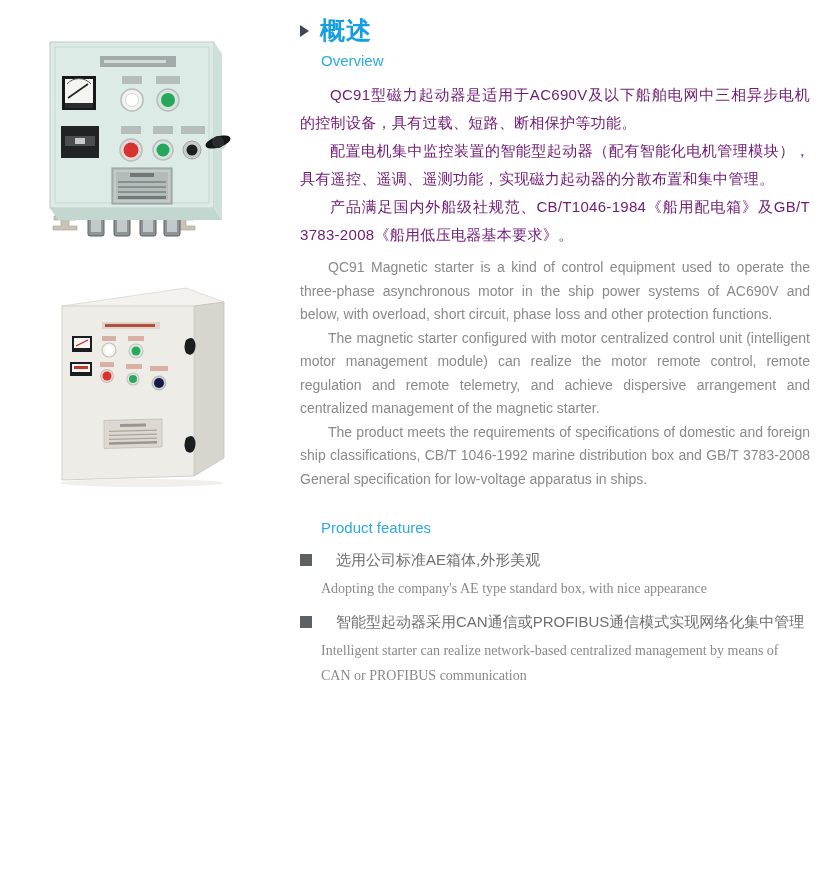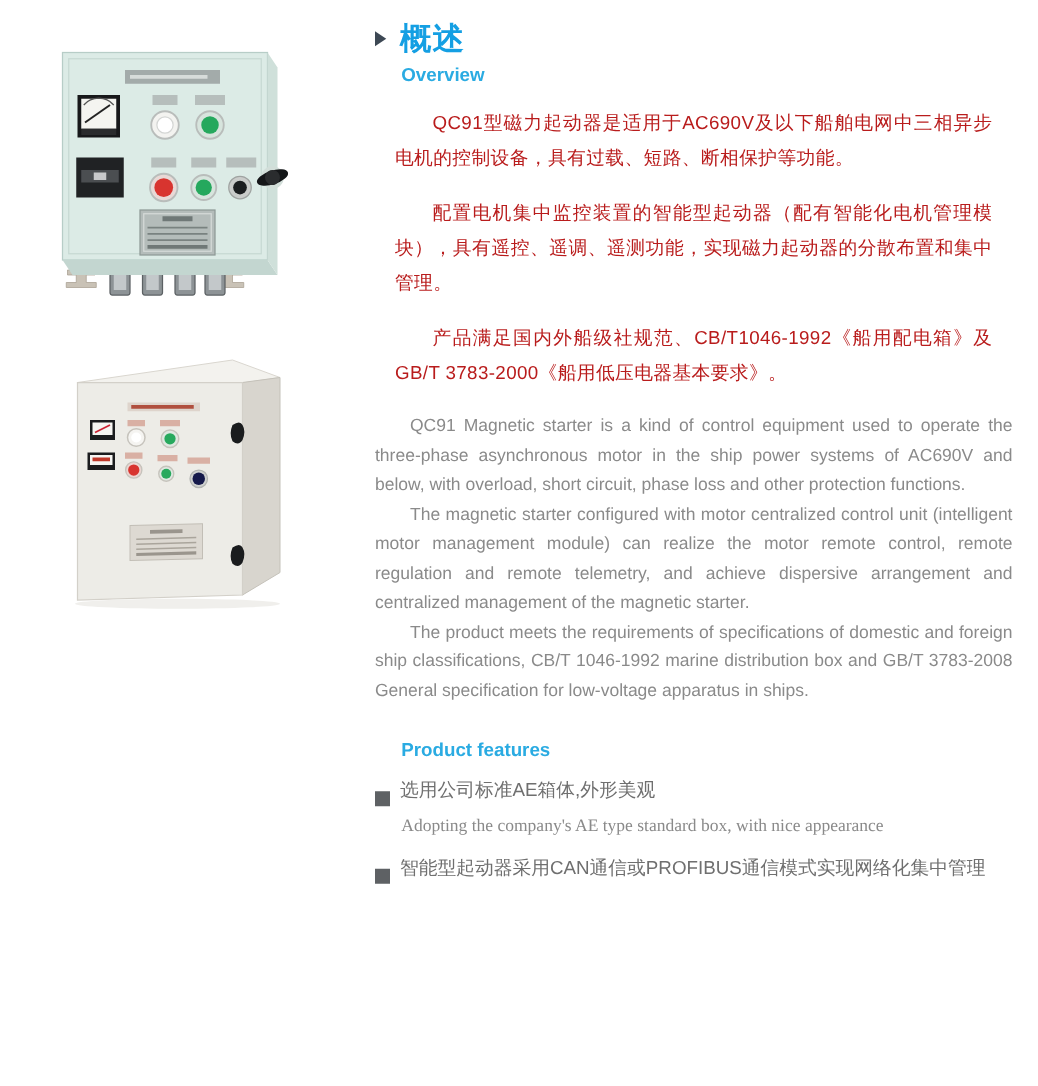--- a/index.html
+++ b/index.html
@@ -19,35 +19,35 @@
   .content { position: absolute; left: 300px; top: 12px; width: 510px; }
 
   .sec-head { display: flex; align-items: center; gap: 11px; margin-top: 2px; }
   .tri {
     width: 0; height: 0; flex: none;
     border-left: 9px solid #3d4854;
     border-top: 6px solid transparent;
     border-bottom: 6px solid transparent;
   }
   .sec-title { font-size: 25px; font-weight: bold; color: #149fe3; margin: 0; letter-spacing: 1px; }
-  .sec-sub   { font-size: 15px; color: #2aabe2; margin: 5px 0 12px 21px; font-weight: bold; }
+  .sec-sub   { font-size: 15px; color: #2aabe2; margin: 5px 0 12px 21px; }
 
   .zh-block p {
-    margin: 16px; font-size: 15px; line-height: 28px; color: #b91c1c;
+    margin: 0; font-size: 15px; line-height: 28px; color: #701a75;
     text-align: justify; text-indent: 2em; letter-spacing: 0.3px;
   }
   .en-block { margin-top: 7px; }
   .en-block p {
     margin: 0; font-size: 14px; line-height: 23.5px; color: #8a8a8a;
     text-align: justify; text-indent: 2em;
   }
 
   .features-list { margin-top: 4px; }
   .f-zh {
-    display: flex; align-items: flex-end; gap: 8px;
+    display: flex; align-items: center; gap: 24px;
     font-size: 15px; color: #6f6f6f; margin-top: 9px; line-height: 24px;
   }
   .sq { width: 12px; height: 12px; background: #5e6164; flex: none; }
   .f-en {
     margin: 4px 0 2px 21px; font-size: 14px; color: #8a8a8a;
     line-height: 25px; max-width: 476px; text-align: left; font-family: Liberation Serif, serif;
   }
   .features-sec { margin-top: 28px; }
 </style>
 </head>
@@ -189,21 +189,21 @@
     <section>
       <div class="sec-head">
         <span class="tri"></span>
         <h2 class="sec-title">概述</h2>
       </div>
       <div class="sec-sub">Overview</div>
 
       <div class="zh-block">
         <p>QC91型磁力起动器是适用于AC690V及以下船舶电网中三相异步电机的控制设备，具有过载、短路、断相保护等功能。</p>
         <p>配置电机集中监控装置的智能型起动器（配有智能化电机管理模块），具有遥控、遥调、遥测功能，实现磁力起动器的分散布置和集中管理。</p>
-        <p>产品满足国内外船级社规范、CB/T1046-1992《船用配电箱》及GB/T 3783-2000《船用低压电器基本要求》。</p>
+        <p>产品满足国内外船级社规范、CB/T1046-1984《船用配电箱》及GB/T 3783-2008《船用低压电器基本要求》。</p>
       </div>
 
       <div class="en-block">
         <p>QC91 Magnetic starter is a kind of control equipment used to operate the three-phase asynchronous motor in the ship power systems of AC690V and below, with overload, short circuit, phase loss and other protection functions.</p>
         <p>The magnetic starter configured with motor centralized control unit (intelligent motor management module) can realize the motor remote control, remote regulation and remote telemetry, and achieve dispersive arrangement and centralized management of the magnetic starter.</p>
         <p>The product meets the requirements of specifications of domestic and foreign ship classifications, CB/T 1046-1992 marine distribution box and GB/T 3783-2008 General specification for low-voltage apparatus in ships.</p>
       </div>
     </section>
 
     <section class="features-sec">
@@ -216,19 +216,20 @@
             <span>选用公司标准AE箱体,外形美观</span>
           </div>
           <div class="f-en">Adopting the company's AE type standard box, with nice appearance</div>
         </div>
 
         <div class="feature">
           <div class="f-zh">
             <span class="sq"></span>
             <span>智能型起动器采用CAN通信或PROFIBUS通信模式实现网络化集中管理</span>
           </div>
+          <div class="f-en">Intelligent starter can realize network-based centralized management by means of CAN or PROFIBUS communication</div>
         </div>
 
       </div>
     </section>
 
   </div>
 </div>
 
 </body></html>

